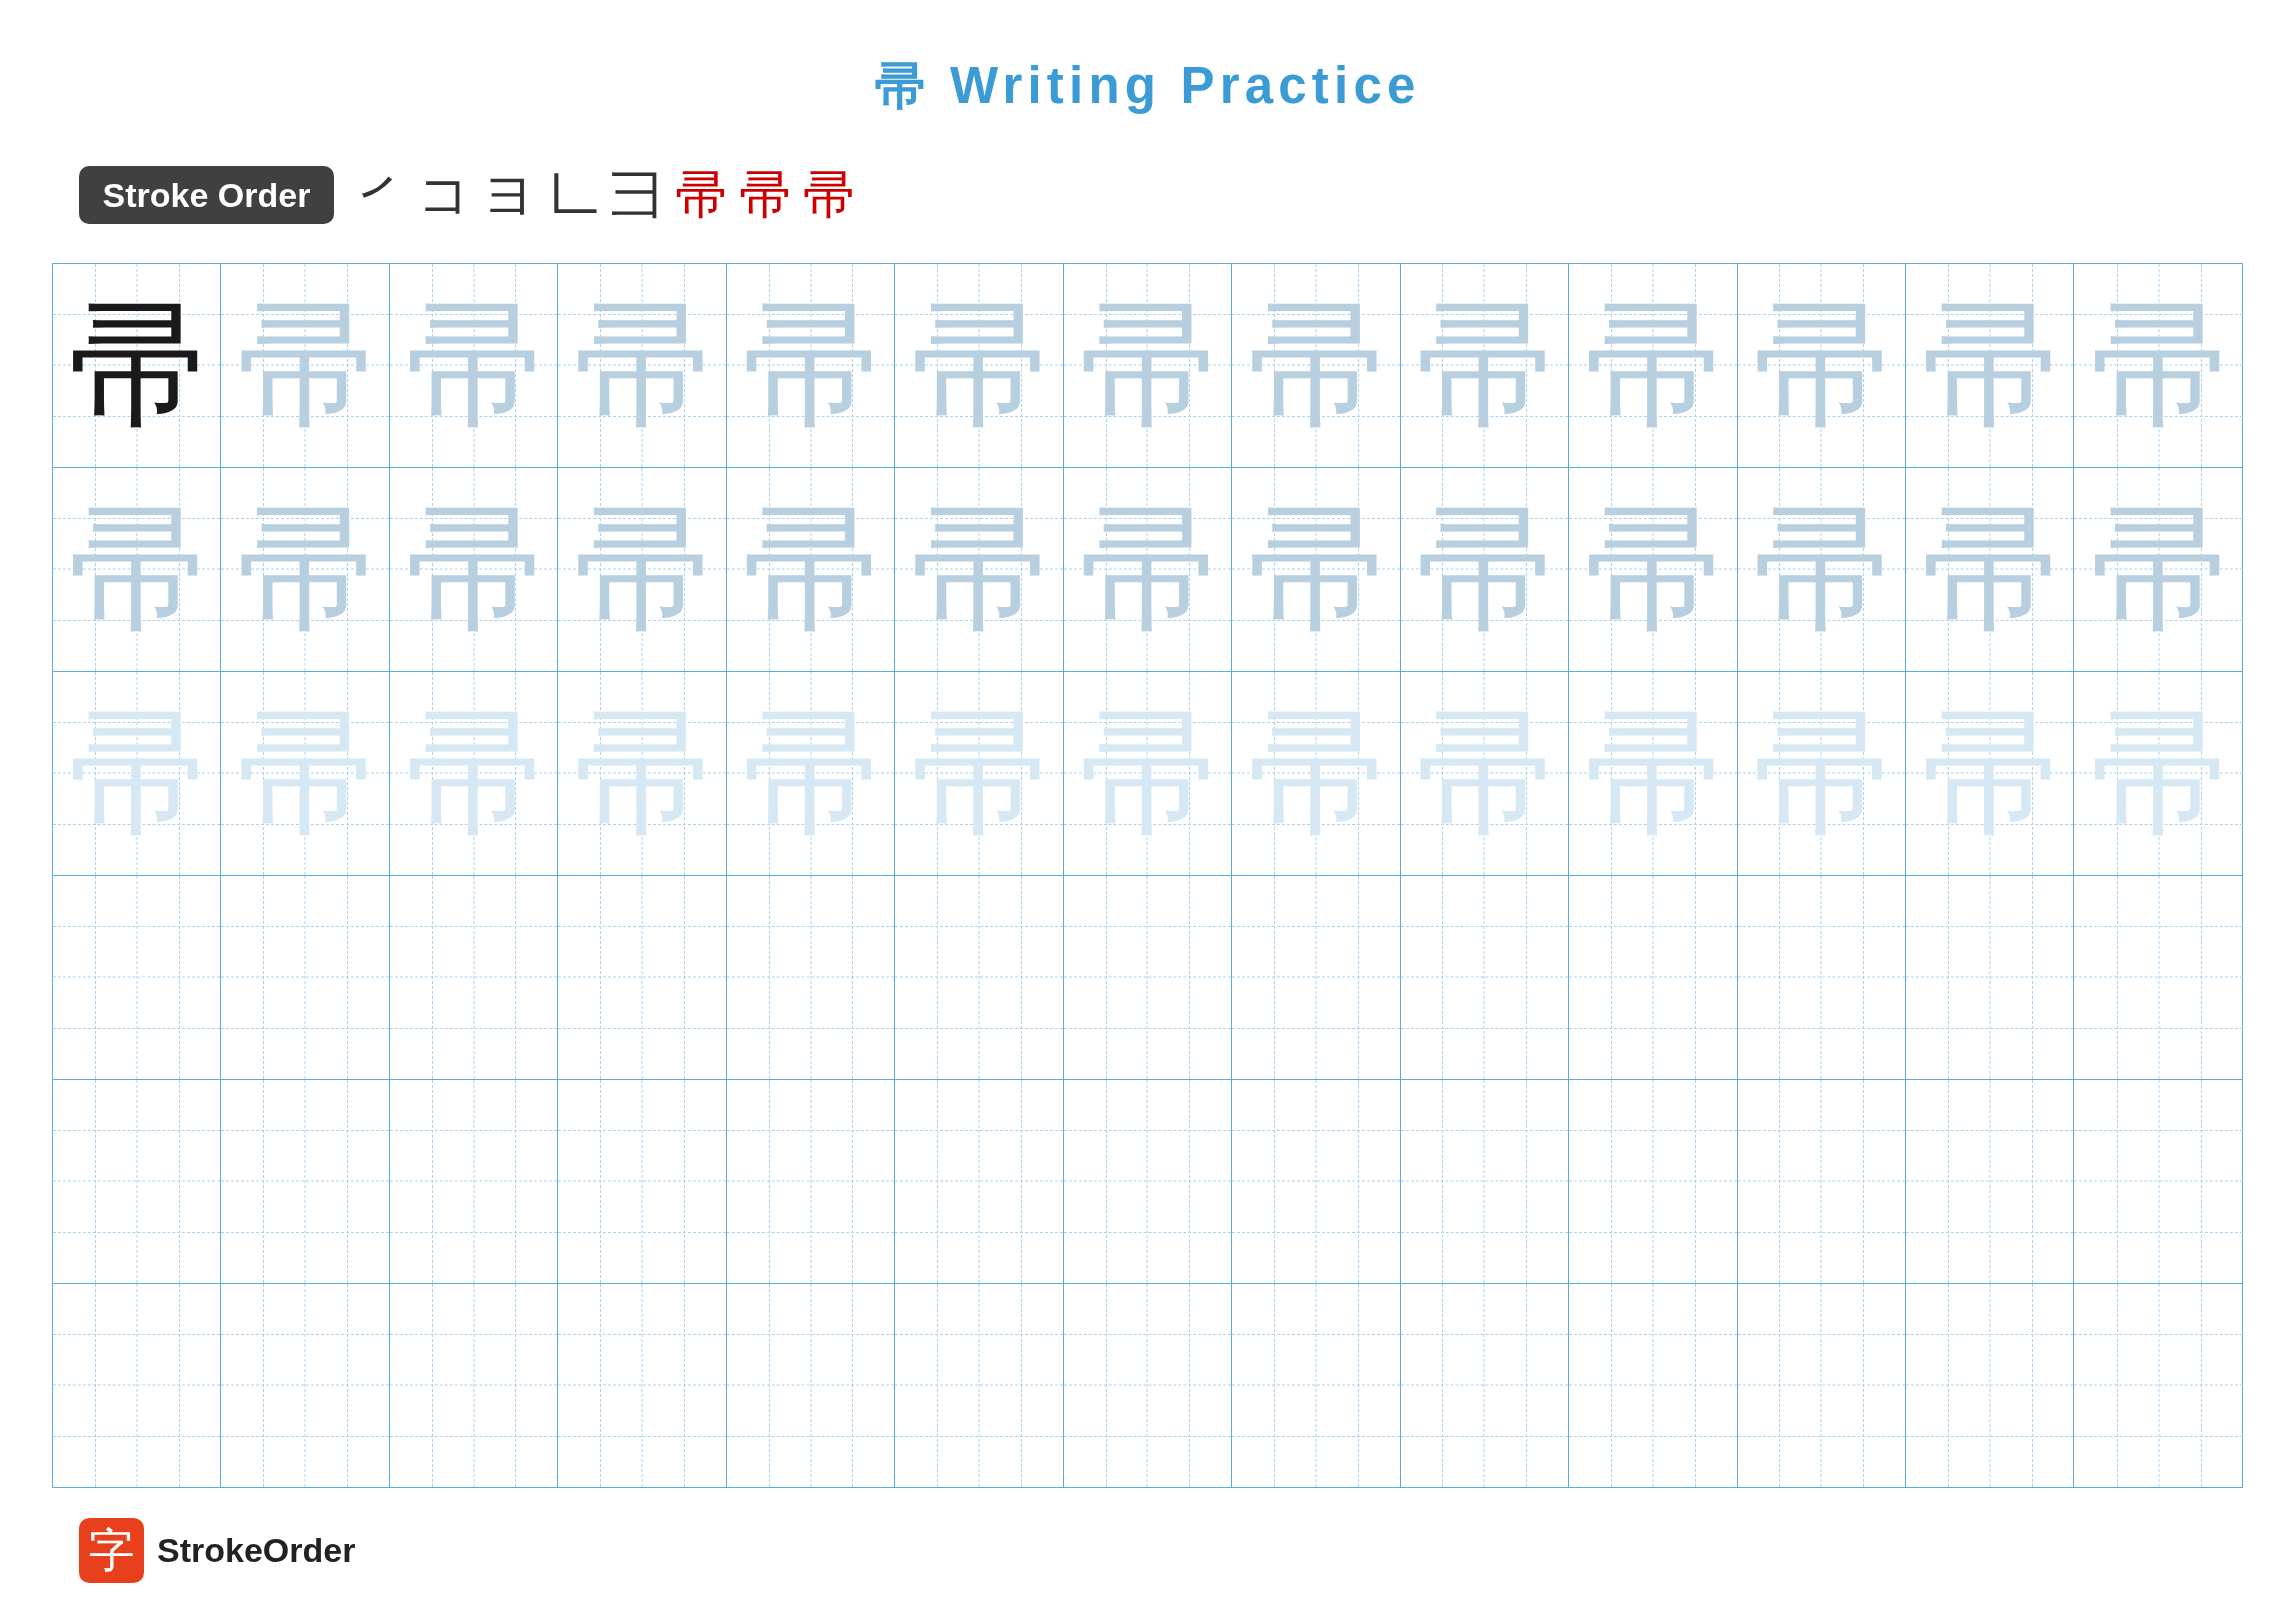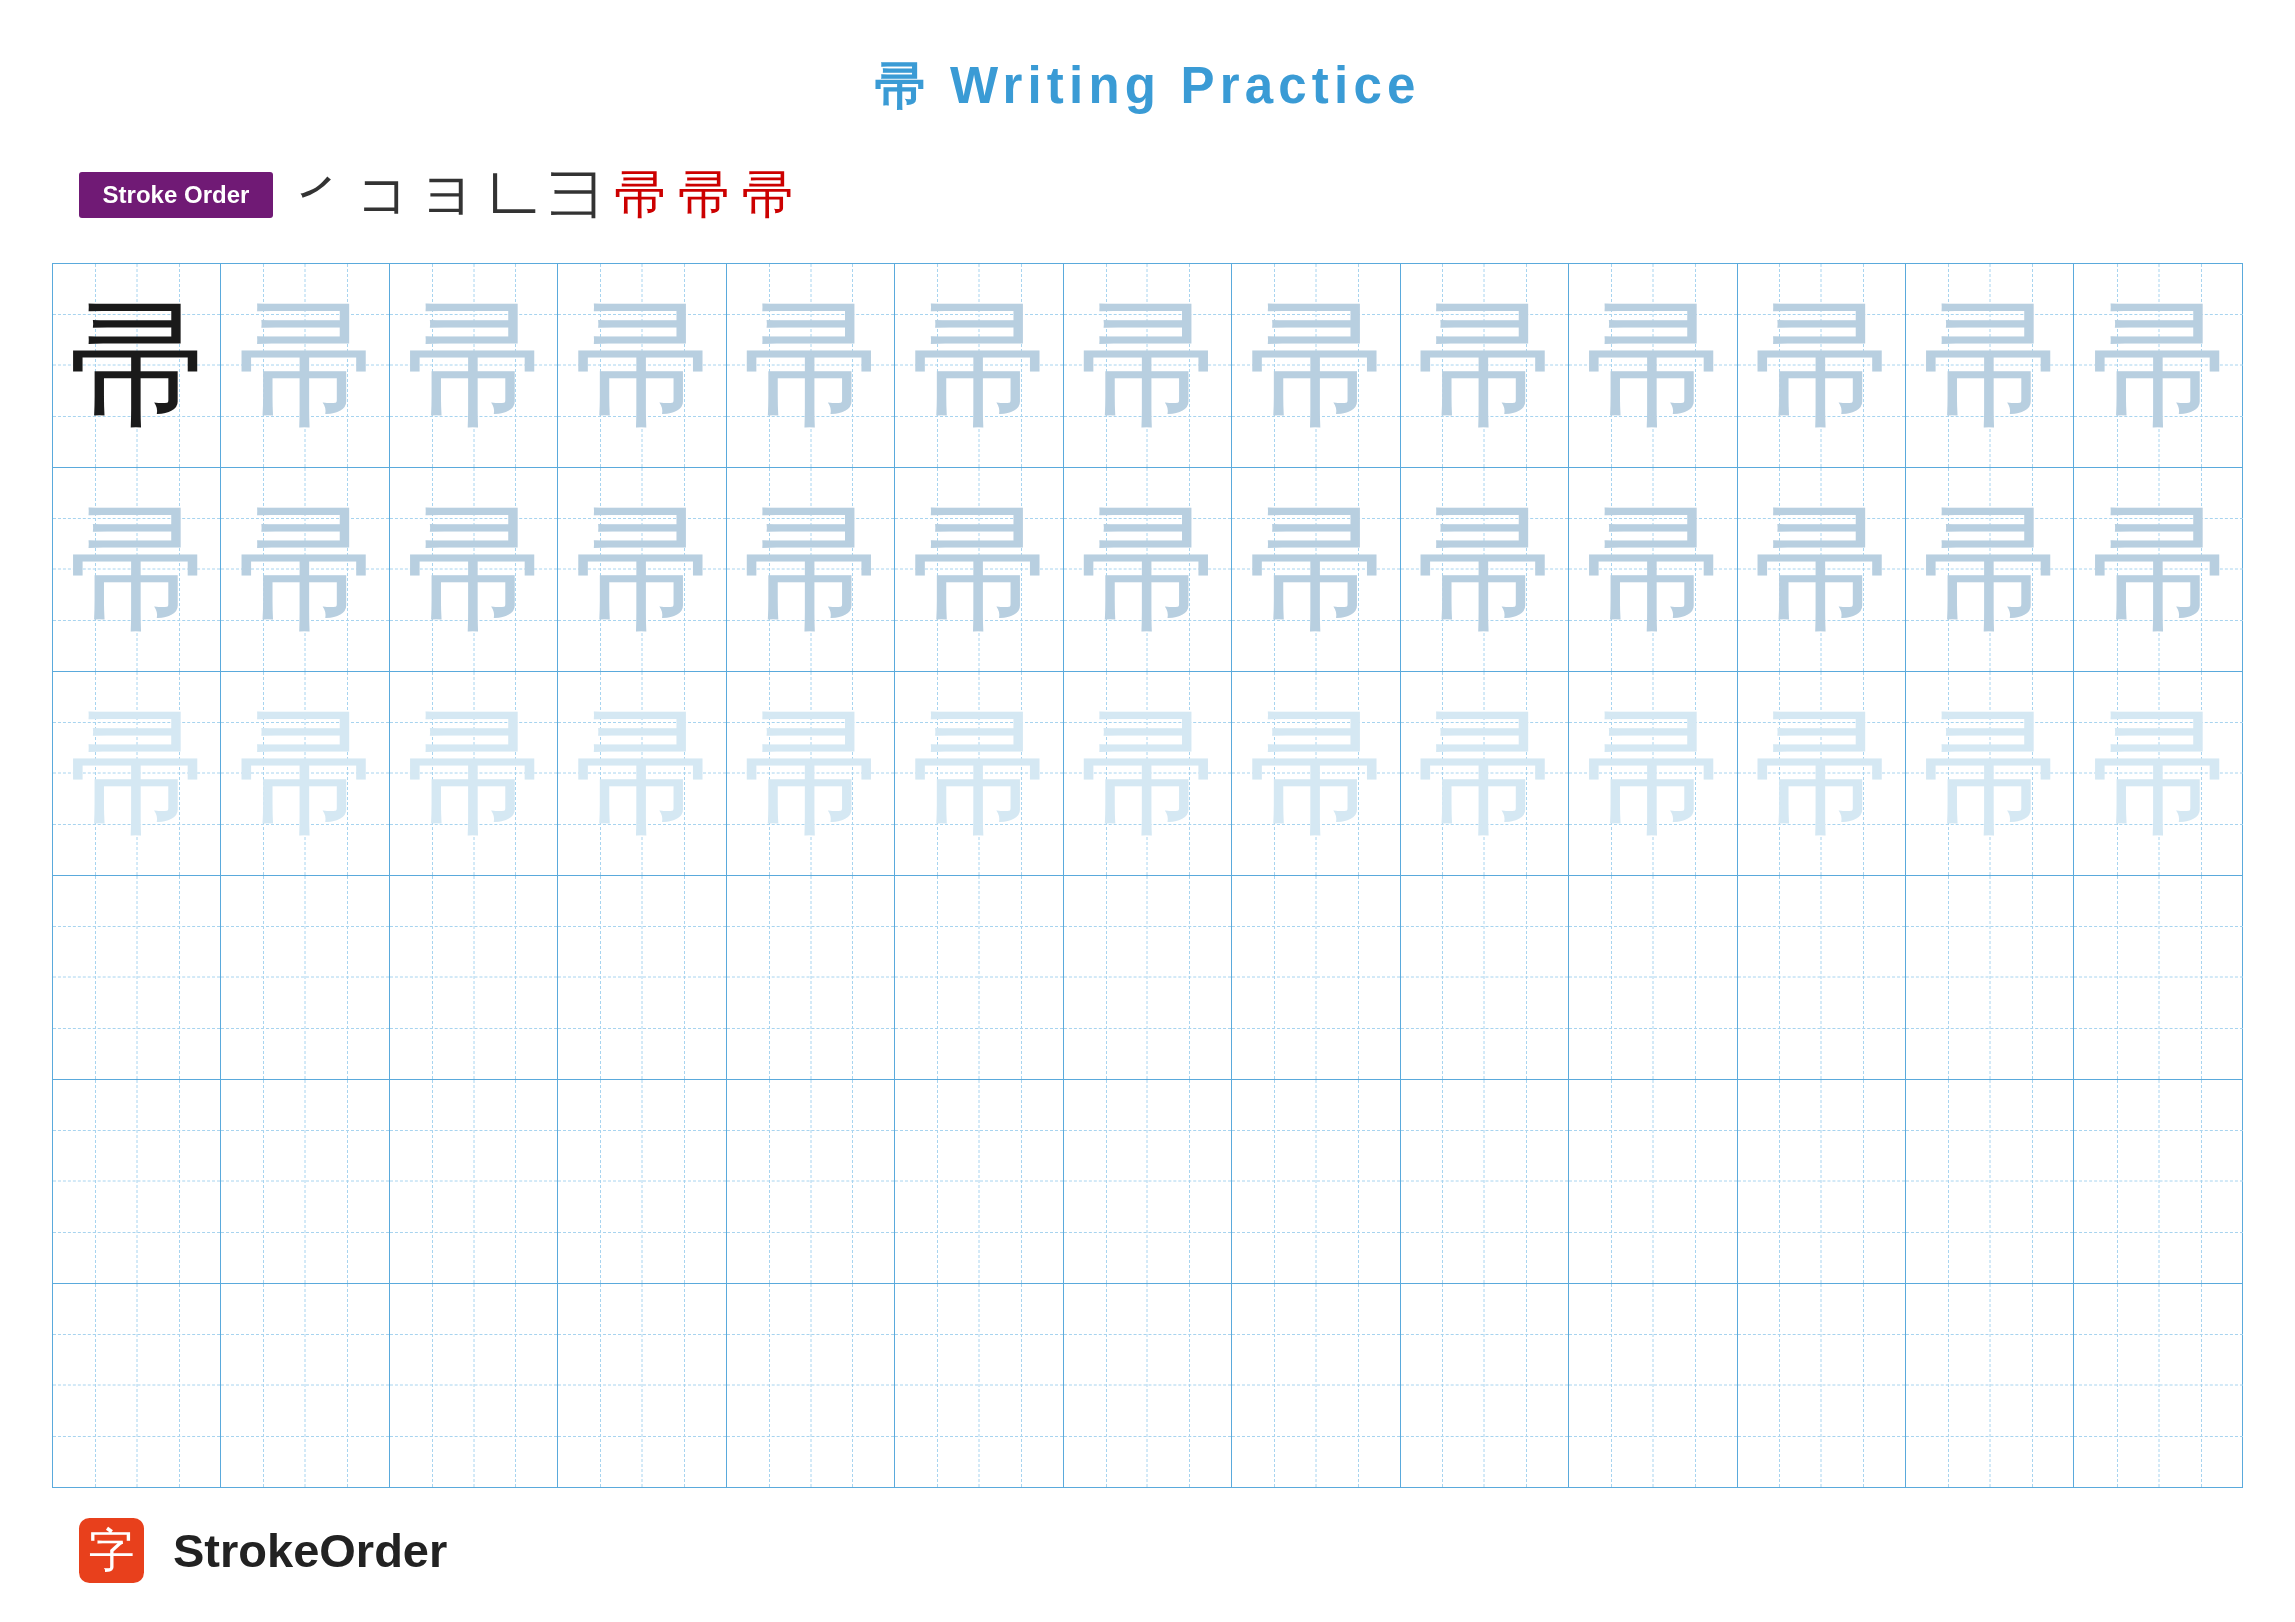--- a/index.html
+++ b/index.html
@@ -22,26 +22,26 @@
     }
 
     .stroke-order-section {
       display: flex;
       align-items: center;
       padding: 39px 79px 19.6px 79px;
       gap: 19.6px;
     }
 
     .stroke-order-badge {
-      background: #701a75;
+      background: #404040;
       color: #fff;
-      font-size: 24px;
+      font-size: 34px;
       font-weight: bold;
       padding: 9.2px 23.6px;
-      border-radius: 3px;
+      border-radius: 10px;
       white-space: nowrap;
     }
 
     .stroke-sequence {
       display: flex;
       align-items: center;
       gap: 11.8px;
       font-size: 52px;
     }
 
@@ -181,24 +181,23 @@
       border-radius: 10.5px;
       display: flex;
       align-items: center;
       justify-content: center;
       color: #fff;
       font-size: 46px;
       font-family: 'SimSun', serif;
     }
 
     .logo-text {
-      font-size: 47px;
+      font-size: 34px;
       font-weight: bold;
       color: #222;
-      margin-left: 16px;
     }
   </style>
 </head>
 <body>
 
 <div class="page-title">帚 Writing Practice</div>
 
 <div class="stroke-order-section">
   <div class="stroke-order-badge">Stroke Order</div>
   <div class="stroke-sequence">

